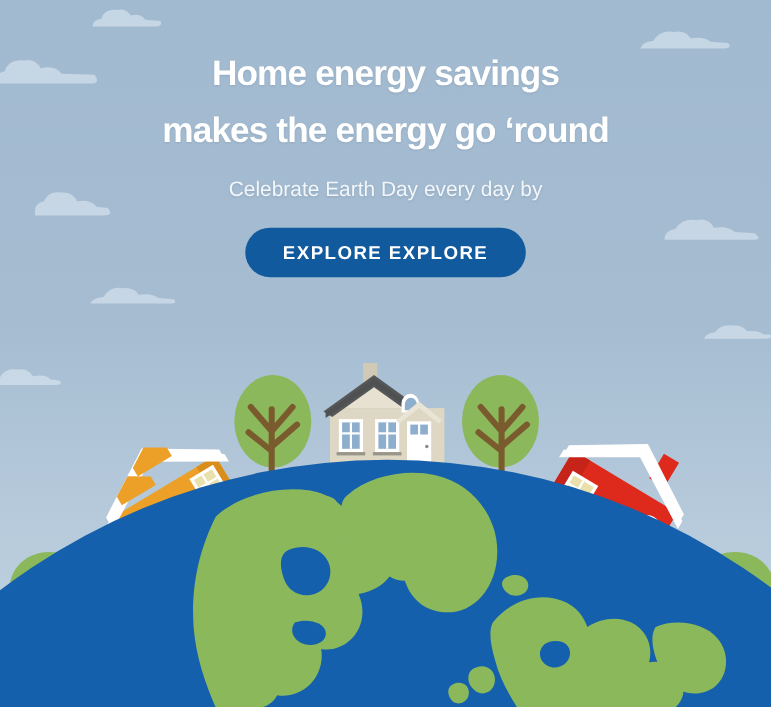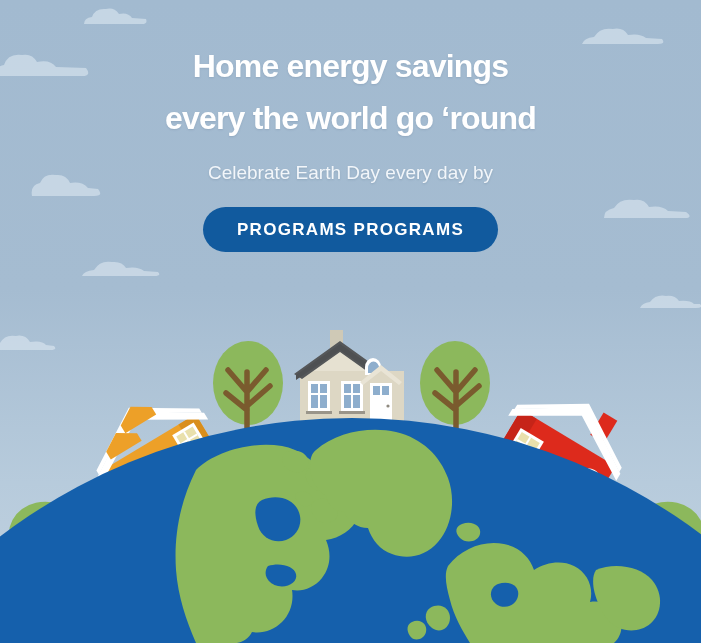--- a/index.html
+++ b/index.html
@@ -359,23 +359,23 @@
                      C 638 634, 618 632, 608 620 C 598 608, 588 582, 596 570 Z" fill="#8cb85c"></path>
           </g>
         </g>
       </g>
     </svg>
   </div>
 
   <div class="copy">
     <h1 class="headline">
       <span>Home energy savings</span><br>
-      <span>every the world go ‘round</span>
+      <span>makes the energy go ‘round</span>
     </h1>
     <p class="subhead">
       <span>Celebrate Earth Day every day by</span><br>
     </p>
     <div class="cta-wrap">
-      <button class="cta">PROGRAMS PROGRAMS</button>
+      <button class="cta">EXPLORE EXPLORE</button>
     </div>
   </div>
 
 </div>
 
 </body></html>

